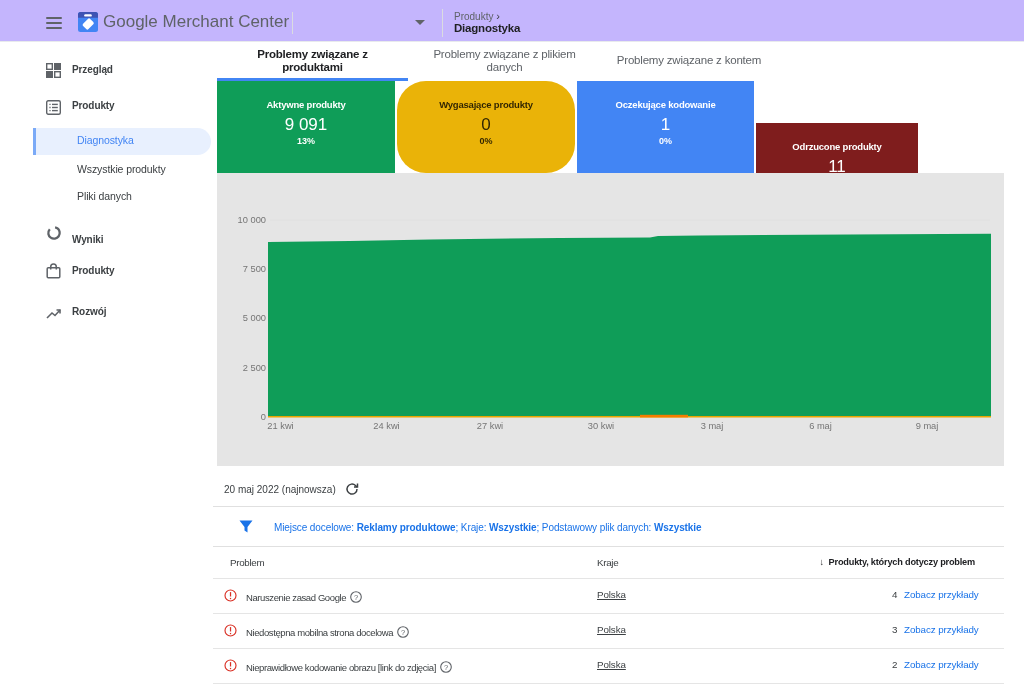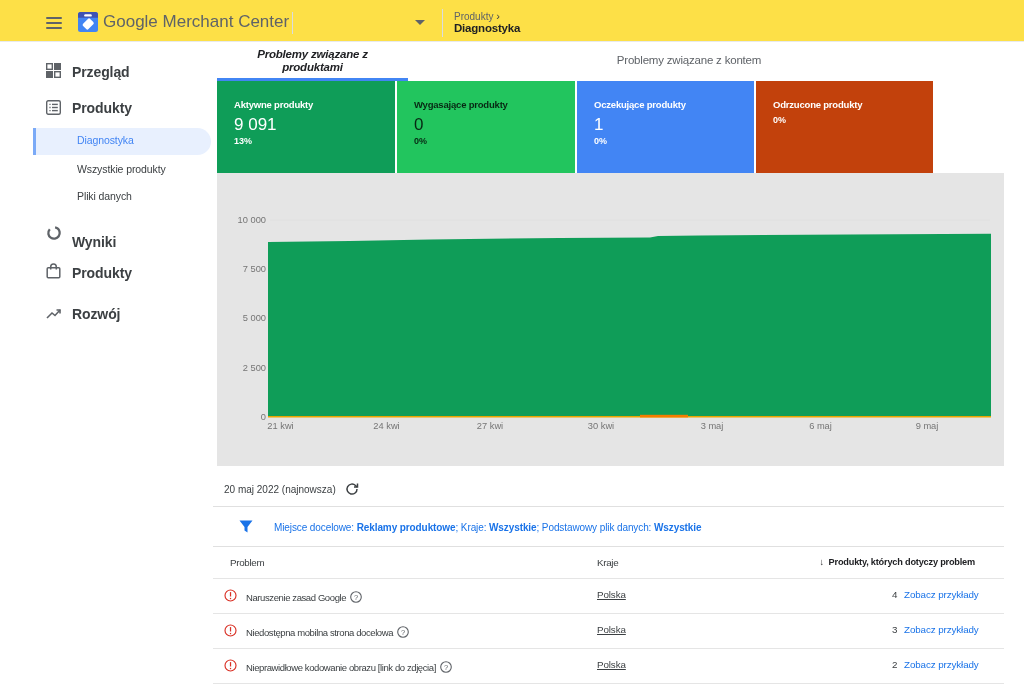--- a/index.html
+++ b/index.html
@@ -1,51 +1,51 @@
 <!DOCTYPE html>
 <html><head>
 <meta charset="utf-8">
 <style>
 * { margin:0; padding:0; box-sizing:border-box; }
 html,body { width:1024px; height:685px; background:#fff; font-family:"Liberation Sans", sans-serif; overflow:hidden; }
 #page { position:relative; width:1024px; height:685px; }
 
 
-#header { position:absolute; left:0; top:0; width:1024px; height:42px; background:#fde047; border-bottom:1px solid #e8eaed; z-index:5; }
+#header { position:absolute; left:0; top:0; width:1024px; height:42px; background:#c4b5fd; border-bottom:1px solid #e8eaed; z-index:5; }
 #burger { position:absolute; left:46px; top:17px; width:16px; height:12px; }
 #burger div { height:2px; background:#5f6368; margin-bottom:3px; border-radius:1px; }
 #gmc-title { position:absolute; left:103px; top:12px; font-size:17px; color:#5f6368; }
 .vdiv { position:absolute; width:1px; background:#dadce0; }
 #caret { position:absolute; left:415px; top:20px; width:0; height:0; border-left:5px solid transparent; border-right:5px solid transparent; border-top:5px solid #5f6368; }
 #bc1 { position:absolute; left:454px; top:10px; font-size:10px; color:#5f6368; }
 #bc2 { position:absolute; left:454px; top:22px; font-size:11.5px; letter-spacing:-0.2px; color:#202124; font-weight:bold; }
 
 
 #sidebar { position:absolute; left:0; top:42px; width:213px; height:643px; background:#fff; }
-.nav-item { position:absolute; left:72px; font-size:14px; letter-spacing:-0.1px; color:#3c4043; font-weight:bold; }
+.nav-item { position:absolute; left:72px; font-size:10px; letter-spacing:-0.1px; color:#3c4043; font-weight:bold; }
 .nav-sub { position:absolute; left:77px; font-size:10.5px; letter-spacing:-0.1px; color:#3c4043; }
 .nav-icon { position:absolute; left:46px; }
 #pill { position:absolute; left:33px; top:86px; width:178px; height:27px; background:#e8f0fe; border-radius:0 14px 14px 0; border-left:3px solid #7baaf7; }
 
 
 #content { position:absolute; left:213px; top:42px; width:811px; height:643px; background:#fff; }
 .tab { position:absolute; top:0; height:38px; font-size:11.5px; letter-spacing:-0.2px; color:#5f6368; text-align:center; line-height:13.5px; display:flex; align-items:center; justify-content:center; }
-#tab1 { left:4px; width:191px; color:#202124; font-weight:bold;font-style:italic; }
+#tab1 { left:4px; width:191px; color:#202124; font-weight:bold; }
 #tab2 { left:195px; width:193px; }
 #tab3 { left:380px; width:192px; }
 #tabline { position:absolute; left:4px; top:36px; width:191px; height:3px; background:#4285f4; }
 
-.card { position:absolute; top:39px; height:92px; padding:18px 17px; }
+.card { position:absolute; top:39px; height:92px; padding:18px 17px;text-align:center; }
 .card .t { font-size:9.5px; letter-spacing:-0.2px; font-weight:bold; margin-bottom:5px; }
 .card .n { font-size:17px; font-weight:normal; letter-spacing:0px; }
 .card .p { font-size:9px; font-weight:bold; margin-top:1px; }
 #card1 { left:4px; width:178px; background:#0f9d58; color:#fff; }
-#card2 { left:184px; width:178px; background:#22c55e; color:rgba(0,0,0,0.8); }
+#card2 { left:184px; width:178px; background:#eab308; color:rgba(0,0,0,0.8);border-radius:29px; }
 #card3 { left:364px; width:177px; background:#4285f4; color:#fff; }
-#card4 { left:543px; width:177px; background:#c2410c; color:#fff; }
+#card4 { left:543px; width:162px; background:#7f1d1d; color:#fff;margin-top:42px; }
 
 #chartbox { position:absolute; left:4px; top:131px; width:787px; height:293px; background:#e5e5e5; }
 
 #daterow { position:absolute; left:11px; top:437px; font-size:10px; color:#3c4043; }
 
 #filterrow { position:absolute; left:0px; top:464px; width:791px; height:41px; border-top:1px solid #e0e0e0; border-bottom:1px solid #e0e0e0; }
 #filtertext { position:absolute; left:61px; top:15px; font-size:10px; letter-spacing:-0.1px; color:#1a73e8; }
 #filtertext b { font-weight:bold; }
 
 #tablehead { position:absolute; left:0px; top:505px; width:791px; height:31px; font-size:10px; letter-spacing:-0.3px; }
@@ -113,40 +113,42 @@
     <div class="nav-item" style="top:223px">Produkty</div>
     <svg class="nav-icon" style="top:266px" width="16" height="12" viewBox="0 0 16 12">
       <path d="M1 10 L6 5 L9 7.5 L14 2" fill="none" stroke="#5f6368" stroke-width="1.6"></path>
       <path d="M10.5 2 H14 V5.5" fill="none" stroke="#5f6368" stroke-width="1.6"></path>
     </svg>
     <div class="nav-item" style="top:264px">Rozwój</div>
   </div>
 
   <div id="content">
     <div class="tab" id="tab1">Problemy związane z<br>produktami</div>
+    <div class="tab" id="tab2">Problemy związane z plikiem<br>danych</div>
     <div class="tab" id="tab3">Problemy związane z kontem</div>
     <div id="tabline"></div>
 
     <div class="card" id="card1">
         <div class="t">Aktywne produkty</div>
         <div class="n">9 091</div>
         <div class="p">13%</div>
       </div>
     <div class="card" id="card2">
         <div class="t">Wygasające produkty</div>
         <div class="n">0</div>
         <div class="p">0%</div>
       </div>
     <div class="card" id="card3">
-        <div class="t">Oczekujące produkty</div>
+        <div class="t">Oczekujące kodowanie</div>
         <div class="n">1</div>
         <div class="p">0%</div>
       </div>
     <div class="card" id="card4">
         <div class="t">Odrzucone produkty</div>
+        <div class="n">11</div>
         <div class="p">0%</div>
       </div>
 
     <div id="chartbox">
       <svg width="787" height="293" viewBox="0 0 787 293">
 
         <text x="49" y="50" font-size="9.3" fill="#757575" text-anchor="end">10 000</text>
         <text x="49" y="99" font-size="9.3" fill="#757575" text-anchor="end">7 500</text>
         <text x="49" y="148" font-size="9.3" fill="#757575" text-anchor="end">5 000</text>
         <text x="49" y="198" font-size="9.3" fill="#757575" text-anchor="end">2 500</text>

